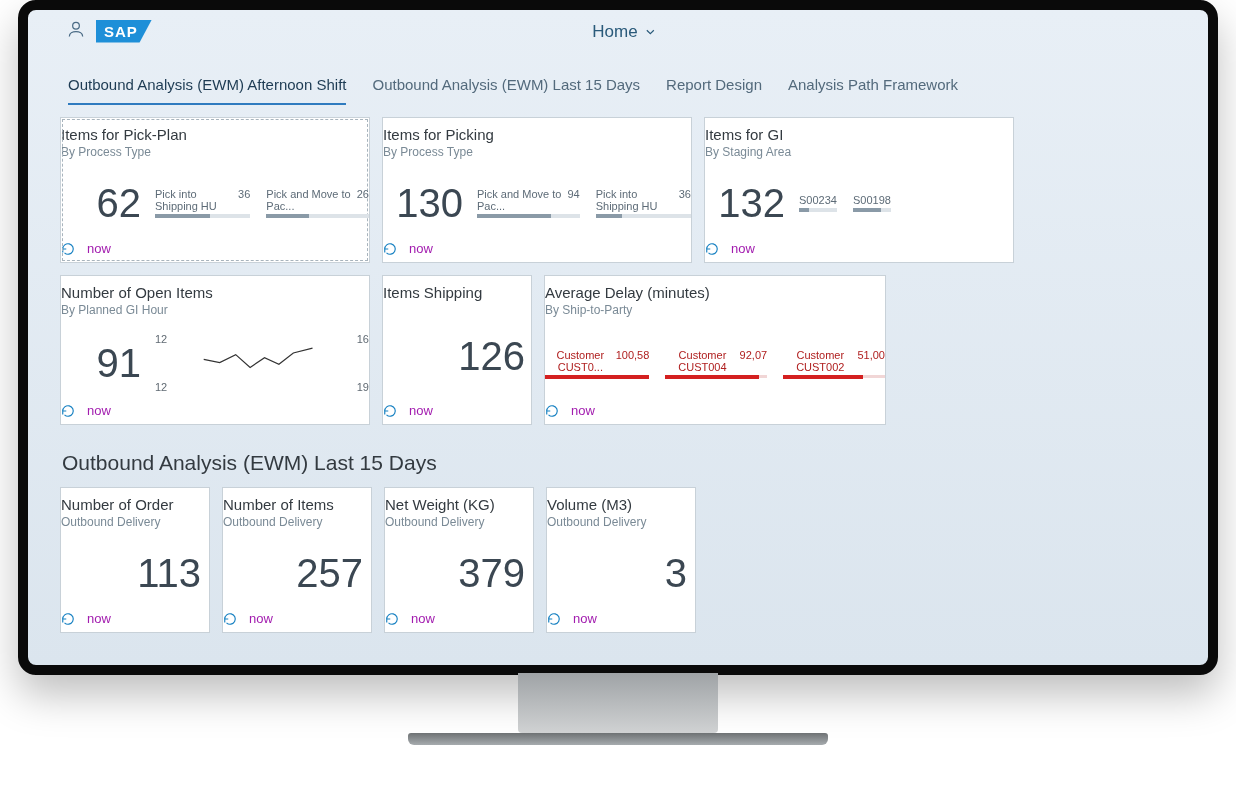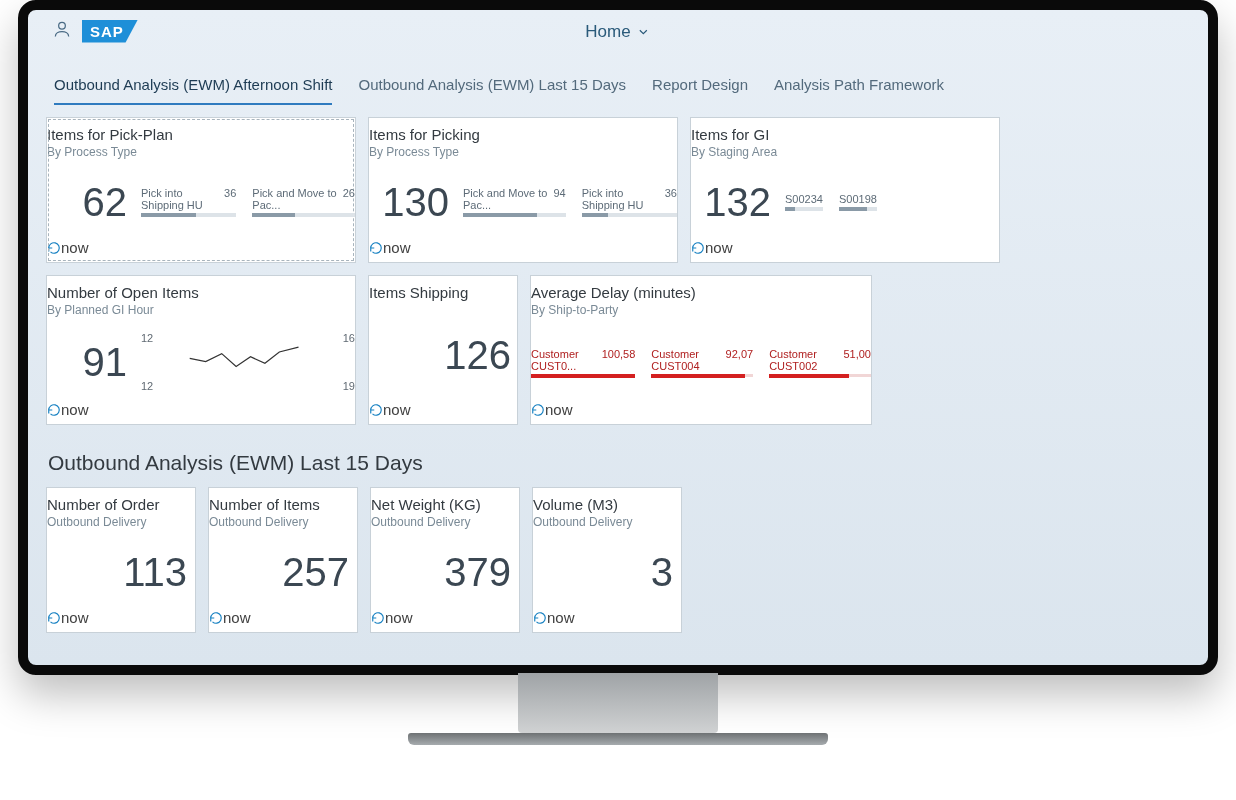--- a/index.html
+++ b/index.html
@@ -1,18 +1,18 @@
 <!DOCTYPE html>
 <html><head>
 <meta charset="utf-8">
 <style>
   * { box-sizing: border-box; }
   html, body { margin:0; padding:0; font-family: "Segoe UI", Arial, sans-serif; background:#fff; }
   .monitor { width:1200px; margin:0 auto; border:10px solid #0a0a0a; border-radius:18px; background:linear-gradient(180deg,#e8eff6 0%,#dbe5ee 100%); padding:8px 0 16px; box-shadow:0 20px 40px rgba(0,0,0,.25); }
-  .screen { padding:0 18px 4px; }
+  .screen { padding:0 18px 4px;margin-left:14px; }
   .topbar { display:flex; align-items:center; gap:10px; padding:4px 6px 6px; color:#3a5a78; }
   .user-icon svg { width:20px; height:20px; }
   .sap-logo { background:#1e8fd8; color:#fff; font-weight:bold; padding:3px 14px 3px 8px; font-size:15px; letter-spacing:1px; clip-path: polygon(0 0, 100% 0, 78% 100%, 0% 100%); }
   .home { position:absolute; left:50%; transform:translateX(-50%); display:flex; align-items:center; gap:6px; color:#2a5a7a; font-size:17px; cursor:pointer; }
   .chev { width:14px; height:14px; }
   .topbar-wrap { position:relative; height:28px; display:flex; align-items:center; }
   .tabs { display:flex; gap:26px; padding:30px 8px 12px; color:#5b6f80; font-size:15px; }
   .tab { cursor:pointer; color:#536a7c; }
   .tab.active { color:#1d3b53; border-bottom:2px solid #2f7bbf; padding-bottom:10px;text-align:right; }
   .cards-row { display:flex; gap:12px; margin-bottom:12px; flex-wrap:wrap; }
@@ -21,25 +21,25 @@
   .card-title { color:#333a40; font-size:15px; margin-bottom:2px; }
   .card-sub { color:#7a8a96; font-size:12px; }
   .card-body { flex:1; display:flex; align-items:center; gap:14px; padding-top:10px; }
   .big { color:#3b4752; font-size:40px; font-weight:300; min-width:80px; text-align:right; }
   .big.wide { min-width:120px; text-align:right; }
   .bars { flex:1; display:flex; flex-direction:row; gap:16px; }
   .bar { font-size:11px; color:#5d6b77; position:relative; }
   .bar .row { display:flex; justify-content:space-between; }
   .bar .track { height:4px; background:#dde3e8; margin-top:2px; position:relative; }
   .bar .fill { height:4px; background:#8a9aa7; }
-  .delay-bars .bar { font-size:11px; color:#b02020; }
+  .delay-bars .bar { font-size:11px; color:#b02020;text-align:center; }
   .delay-bars .track { height:3px; background:#f1d6d6; }
   .delay-bars .fill { background:#d42020; }
   .spark { flex:1; position:relative; height:60px; font-size:11px; color:#606a73; }
-  .refresh { display:flex; align-items:center; gap:0; color:#404040; font-size:15px; cursor:pointer; padding-top:4px; }
+  .refresh { display:flex; align-items:center; gap:12px; color:#a21caf; font-size:13px; cursor:pointer; padding-top:4px; }
   .refresh svg { width:14px; height:14px; }
   .row2 .card { min-height:150px; }
   .section-title { color:#333a40; font-size:21px; padding:14px 2px 12px; font-weight:300; }
   .bottom-row .card { width:150px; min-height:146px; }
   .bottom-row .big { min-width:auto; width:100%; text-align:right; padding-right:8px; }
   .avg-card { width:342px; }
   .mon-stand { width:200px; height:60px; background:linear-gradient(180deg,#9fa3a6,#d0d2d3); margin:-2px auto 0; border-bottom-left-radius:4px; border-bottom-right-radius:4px; }
   .mon-base { width:420px; height:12px; background:linear-gradient(180deg,#6e7274,#a6abae); margin:0 auto 10px; border-radius:3px 3px 6px 6px; }
 </style>
 </head>

